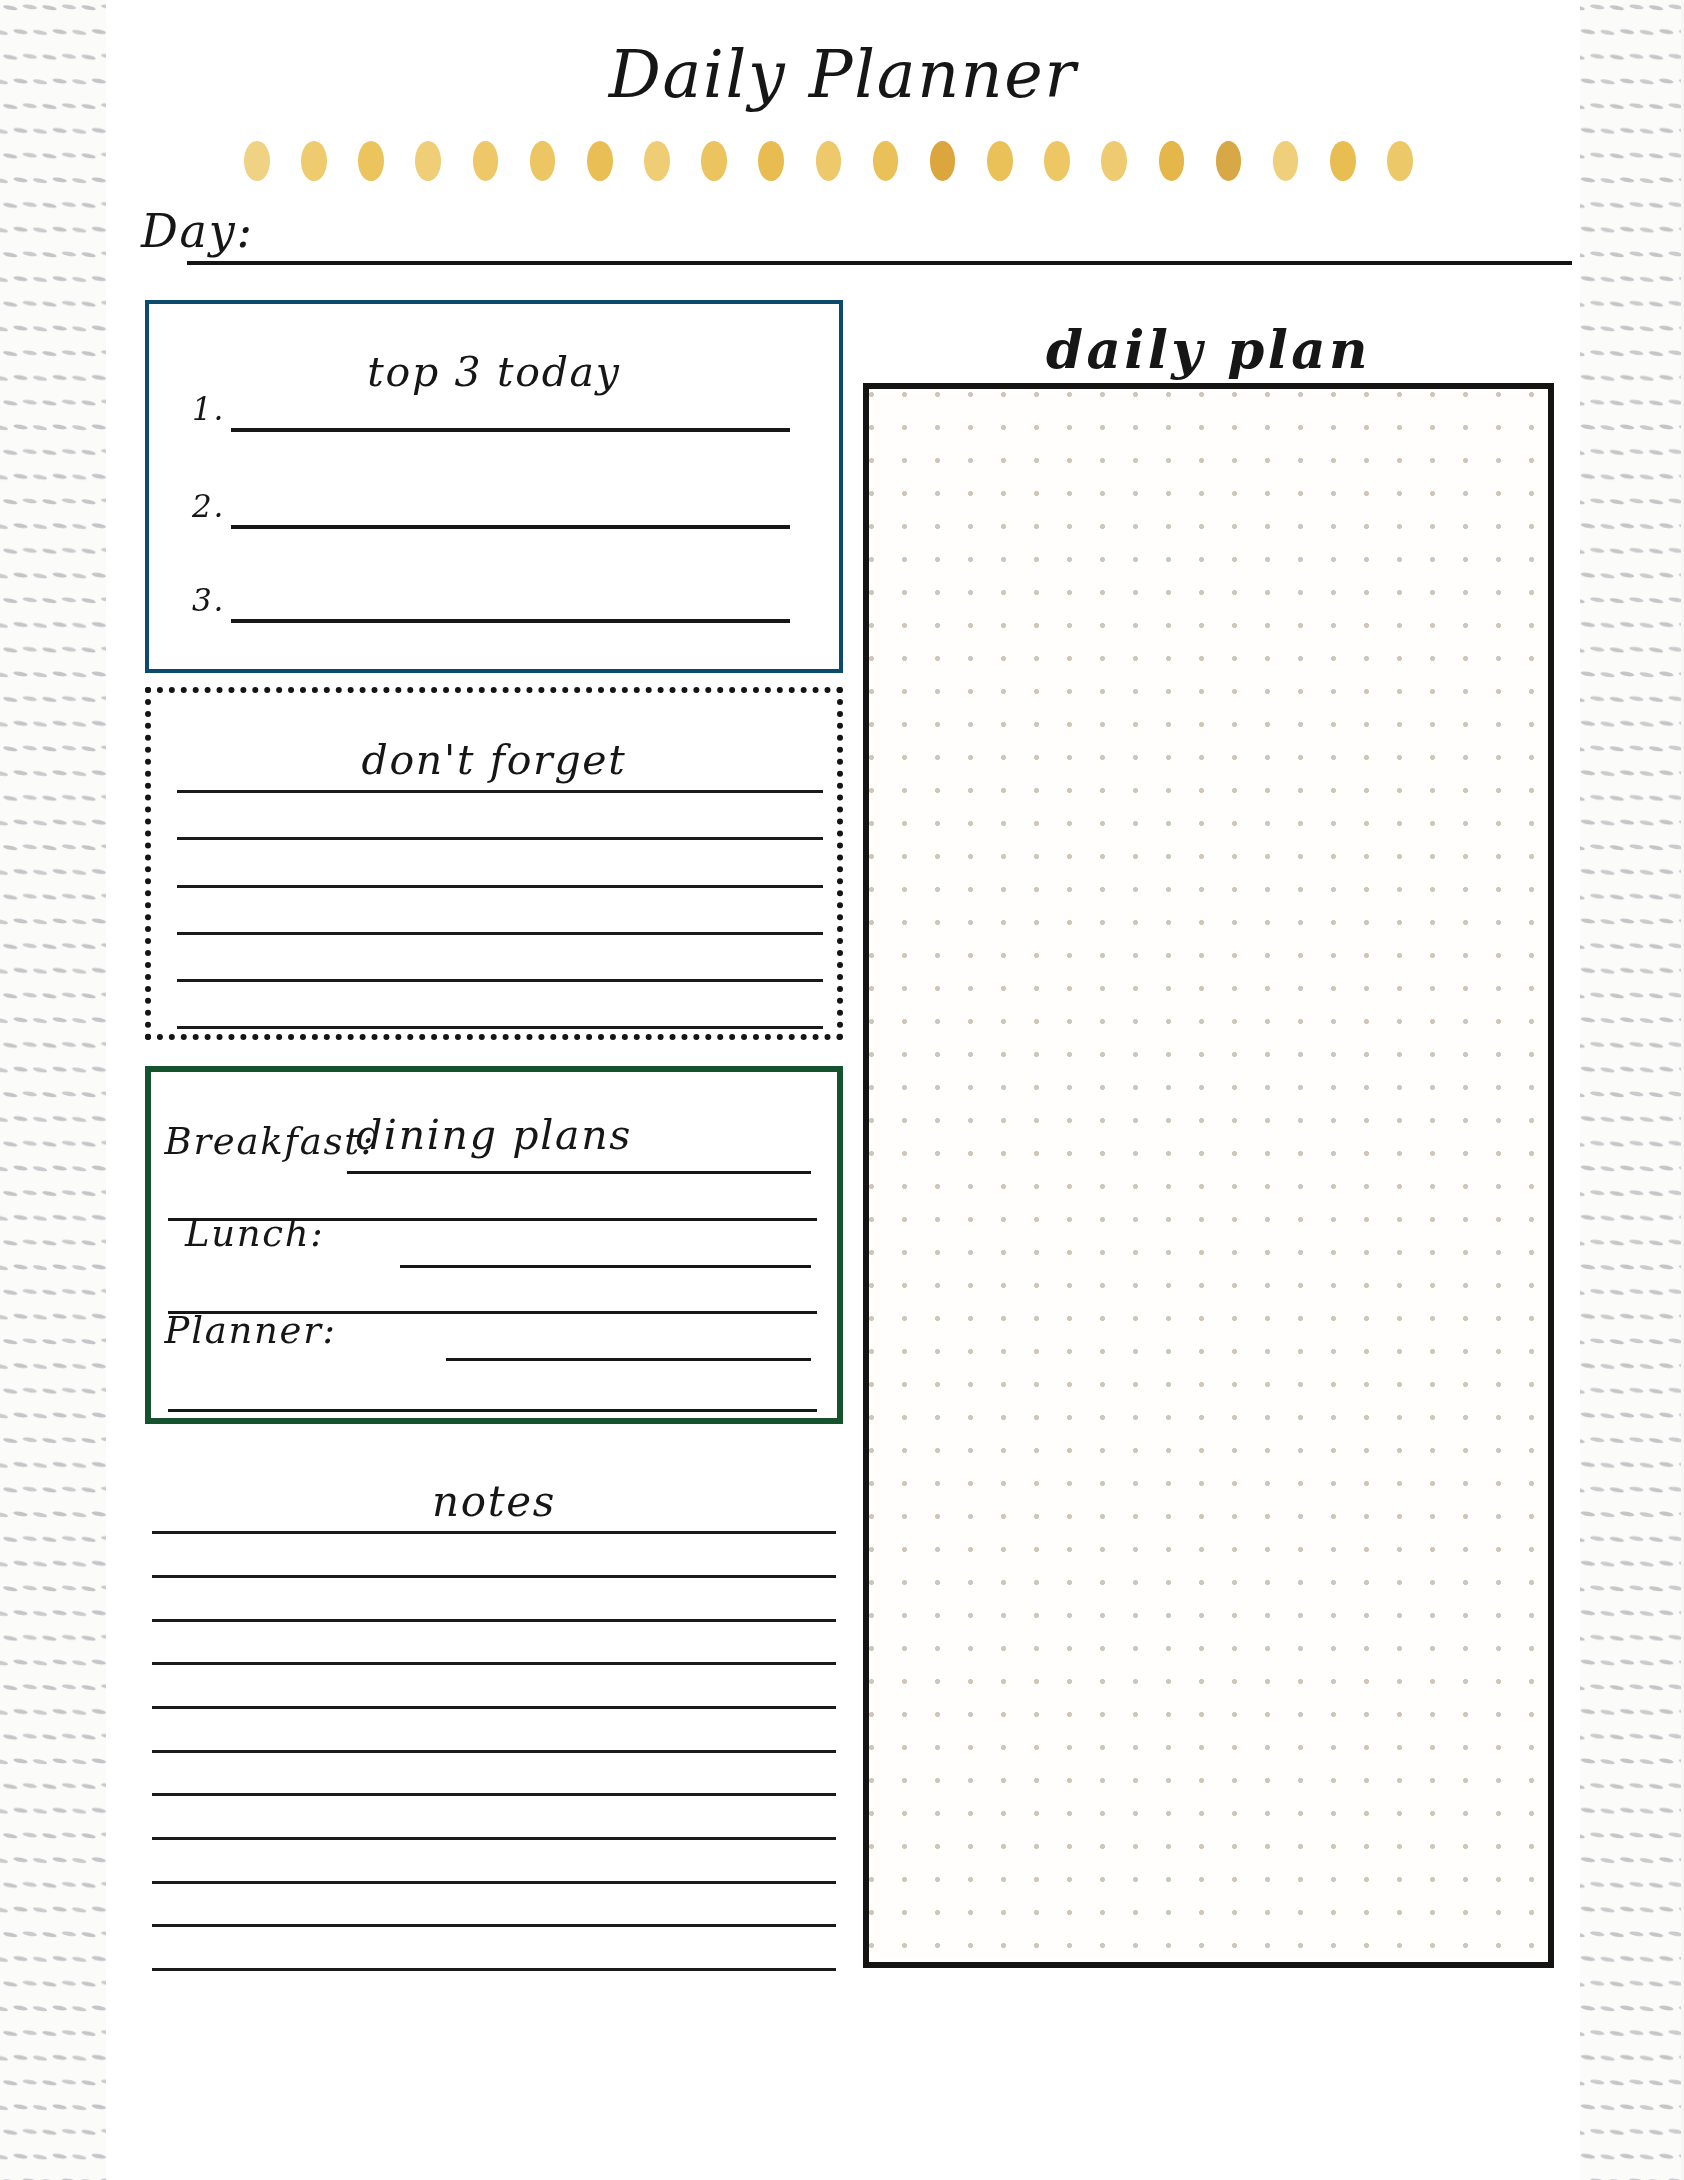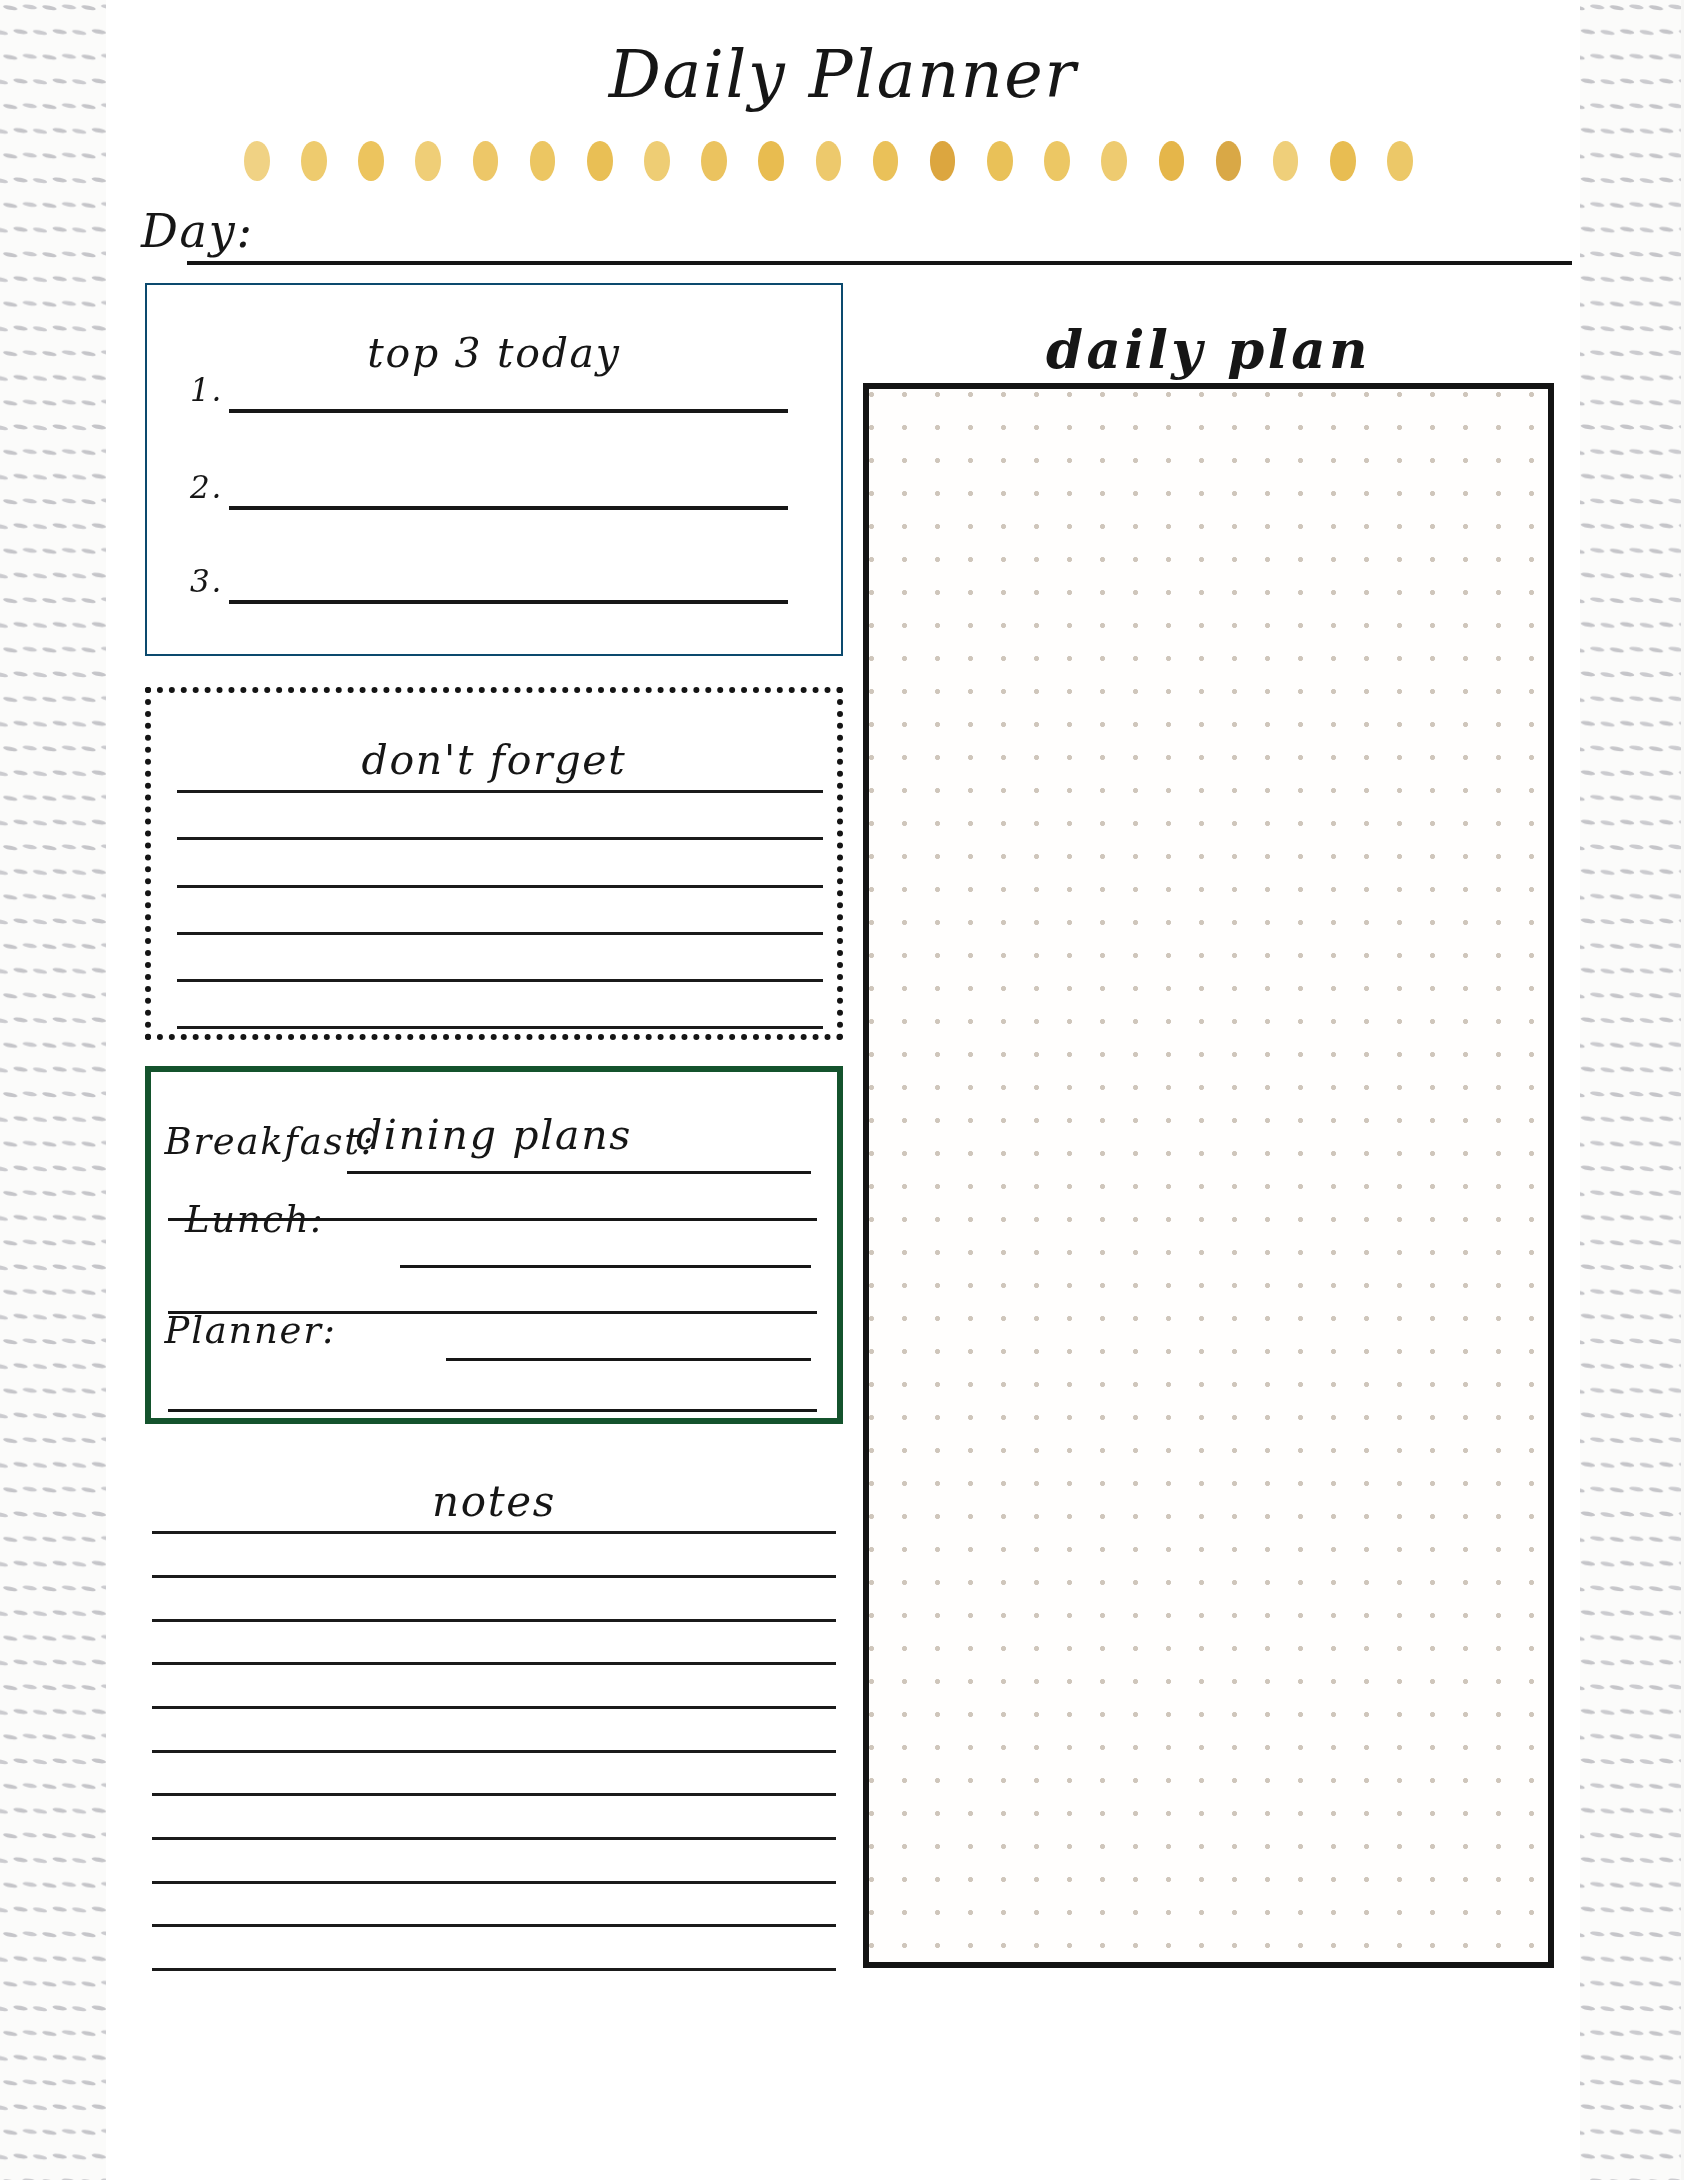--- a/index.html
+++ b/index.html
@@ -32,21 +32,21 @@
     position:absolute;left:244px;top:140px;width:1169px;height:41px;
     display:flex;justify-content:space-between;align-items:center;
   }
   .gdot{width:25.6px;height:40px;border-radius:50%;display:inline-block;}
   
   .day-label{position:absolute;left:141px;top:204px;font-size:46px;}
   .day-line{position:absolute;left:187px;top:261px;width:1385px;height:4.3px;background:#151515;}
   
   .boxed{position:absolute;left:145px;width:698px;box-sizing:border-box;background:#fff;}
   .sec-title{position:absolute;left:0;width:100%;text-align:center;font-size:41px;}
-  .top3{top:283px;height:373px;border:2px solid #0c4a6e;}
+  .top3{top:300px;height:373px;border:4px solid #0c4a6e;}
   .dontforget{top:687px;height:353px;border:6px dotted #141414;}
   .dining{top:1066px;height:358px;border:6px solid #14532d;}
   .notes{position:absolute;left:145px;top:1440px;width:698px;height:552px;}
   .wline{position:absolute;height:3.4px;background:#1b1b1b;left:25.6px;right:13.6px;}
   
   .t3-num{position:absolute;font-size:31px;}
   .t3-line{position:absolute;left:82px;width:559px;height:4.3px;background:#171717;}
   
   .meal-label{position:absolute;font-size:37px;}
   .mline{position:absolute;height:3.4px;background:#171717;right:25.6px;}
@@ -145,21 +145,21 @@
       <div class="wline" style="top: 333px;"></div>
     </section>
 
   <section class="boxed dining">
     <h2 class="sec-title script" style="top:5.1px;">dining plans</h2>
 
     <span class="meal-label script" style="left:13.6px;top:48px;">Breakfast:</span>
     <div class="mline" style="left:196px;top:99px;"></div>
     <div class="sep" style="top:146px;"></div>
 
-    <span class="meal-label script" style="left:34px;top:126px;">Lunch:</span>
+    <span class="meal-label script" style="left:34px;top:140px;">Lunch:</span>
     <div class="mline" style="left:249px;top:193px;"></div>
     <div class="sep" style="top:239px;"></div>
 
     <span class="meal-label script" style="left:13.6px;top:237px;">Planner:</span>
     <div class="mline" style="left:295px;top:286px;"></div>
     <div class="sep" style="top:337px;"></div>
   </section>
 
   <section class="notes">
     <h2 class="sec-title script" style="top:1.7px;font-size:42px;">notes</h2>

